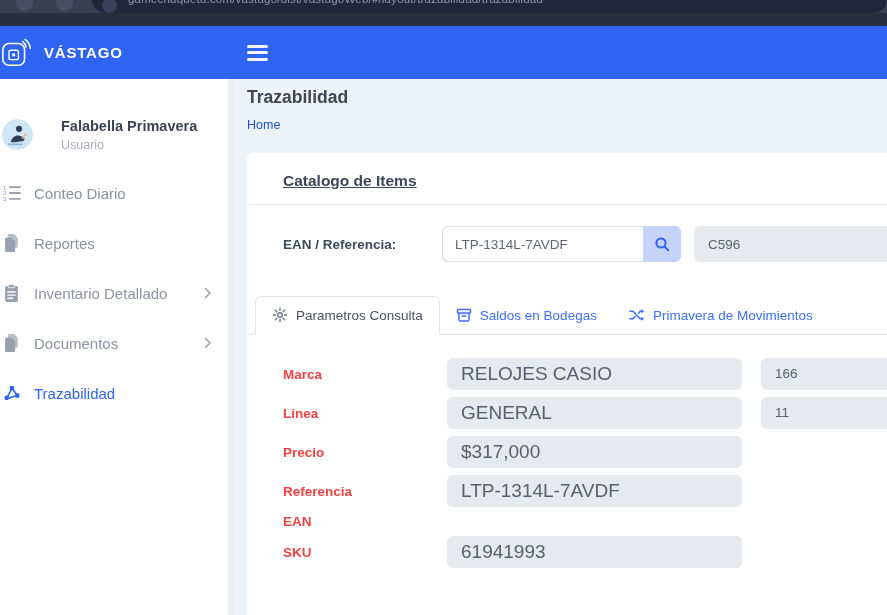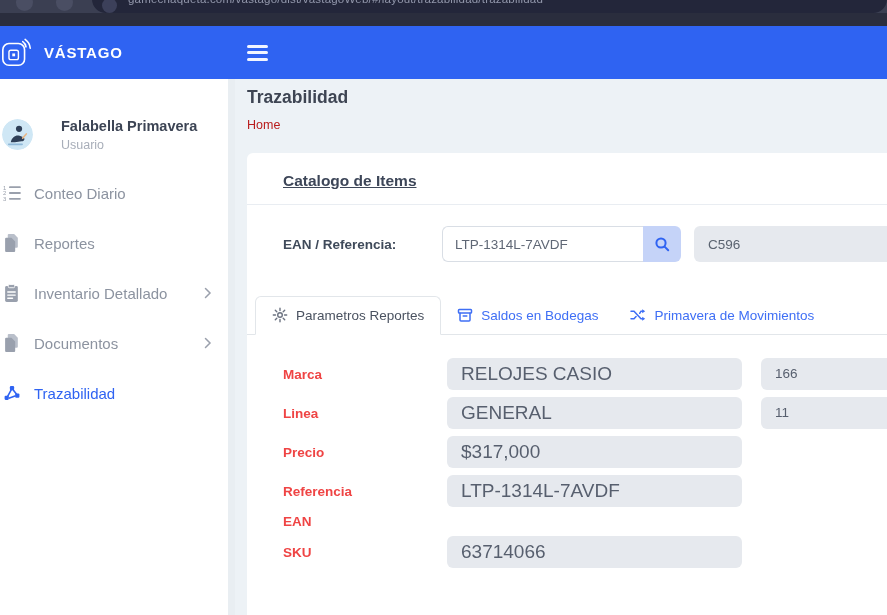--- a/index.html
+++ b/index.html
@@ -35,21 +35,21 @@
   .menu-item { display:flex; align-items:center; height:50px; padding-left:3px; cursor:pointer; }
   .menu-item .mi-icon { width:18px; height:18px; flex:0 0 auto; }
   .menu-item .mi-label { margin-left:13px; font-size:15px; color:#8c93a0; }
   .menu-item.active .mi-label { color:#2f63f2; }
   .menu-item .chev { margin-left:auto; margin-right:16px; width:8px; height:12px; }
 
   
   .main { position:absolute; top:79px; left:235px; width:652px; height:536px; background:#edf2f6; }
   .page-head { height:74px; padding:8px 0 0 12px; }
   .page-title { font-size:17.5px; font-weight:bold; color:#3e4553; }
-  .crumb { display:inline-block; margin-top:10px; font-size:12.5px; color:#b91c1c; text-decoration:none; }
+  .crumb { display:inline-block; margin-top:10px; font-size:12.5px; color:#1d4ed8; text-decoration:none; }
 
   .card { margin-left:12px; width:700px; min-height:478px; background:#fff; border-radius:6px 6px 0 0; }
   .card-header { height:52px; padding:19px 0 0 36px; border-bottom:1px solid #e9edf2; }
   .card-title { font-size:15.5px; font-weight:bold; color:#3d4658;text-decoration:underline; }
   .card-body { padding:21px 0 0 0; }
 
   
   .search-row { display:flex; align-items:center; padding-left:36px; }
   .search-label { width:159px; font-size:13.5px; font-weight:bold; color:#3f4a5a; }
   .ig { display:flex; }
@@ -222,21 +222,21 @@
       </div>
 
       <div class="tabs">
         <button class="tab active">
           <svg class="t-icon" viewBox="0 0 16 16">
             <g fill="none" stroke="#6b7280" stroke-width="1.4" stroke-linecap="round">
               <circle cx="8" cy="8" r="2.3"></circle>
               <path d="M8 1.3v2.2M8 12.5v2.2M1.3 8h2.2M12.5 8h2.2M3.3 3.3l1.5 1.5M11.2 11.2l1.5 1.5M12.7 3.3l-1.5 1.5M4.8 11.2l-1.5 1.5"></path>
             </g>
           </svg>
-          <span>Parametros Reportes</span>
+          <span>Parametros Consulta</span>
         </button>
         <button class="tab">
           <svg class="t-icon" viewBox="0 0 16 16">
             <g fill="none" stroke="#3f6ff5" stroke-width="1.5" stroke-linecap="round">
               <rect x="1.5" y="2.5" width="13" height="3.6" rx=".8"></rect>
               <path d="M3 6.2V13a1 1 0 0 0 1 1h8a1 1 0 0 0 1-1V6.2"></path>
               <path d="M6.2 9h3.6"></path>
             </g>
           </svg>
           <span>Saldos en Bodegas</span>
@@ -271,18 +271,18 @@
         </div>
         <div class="f-row">
           <span class="f-label">Referencia</span>
           <span class="f-box">LTP-1314L-7AVDF</span>
         </div>
         <div class="f-row">
           <span class="f-label">EAN</span>
         </div>
         <div class="f-row">
           <span class="f-label">SKU</span>
-          <span class="f-box">63714066</span>
+          <span class="f-box">61941993</span>
         </div>
       </div>
     </div>
   </section>
 </main>
 
 </body></html>

